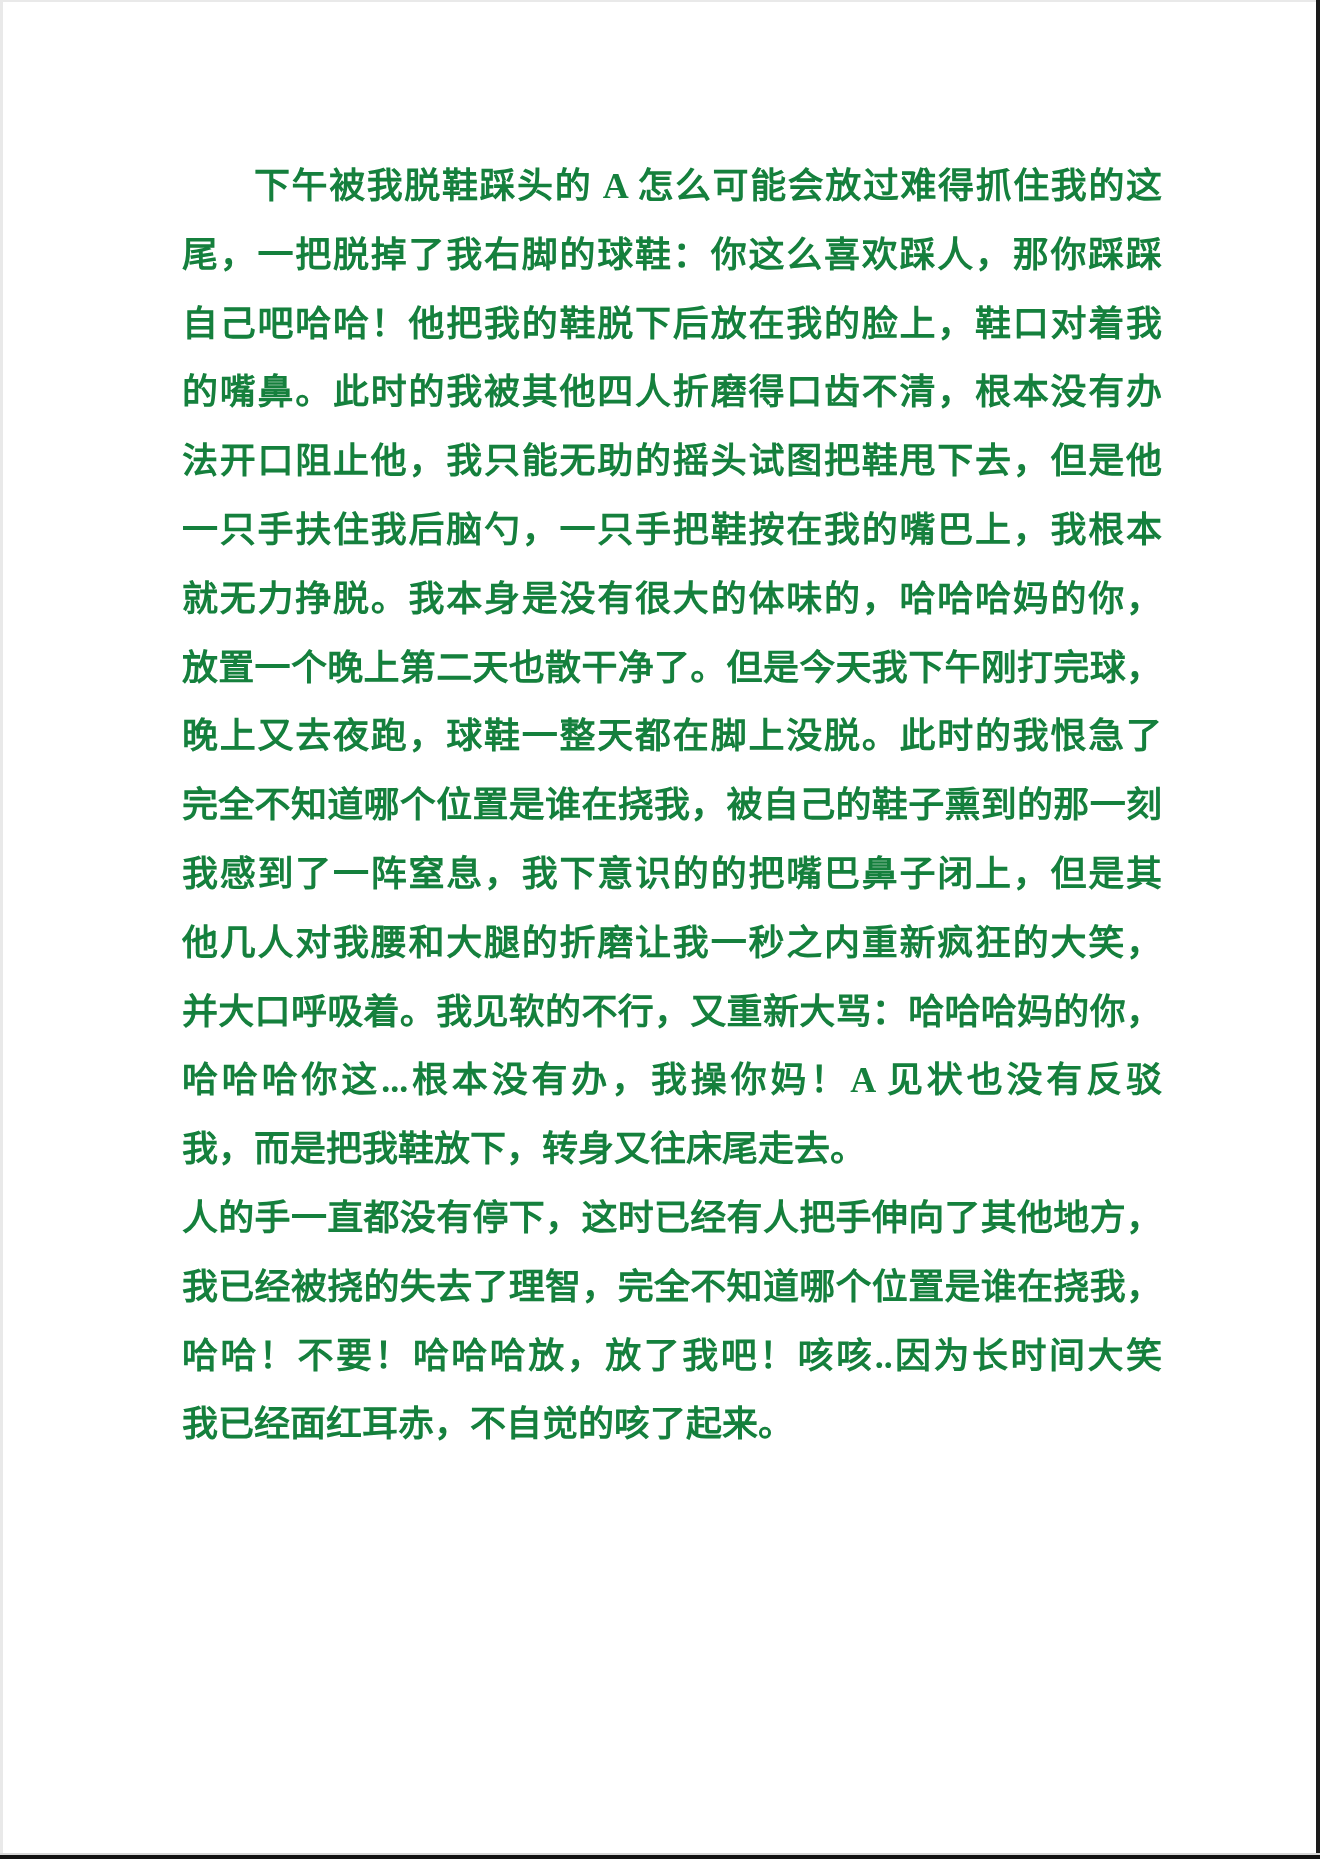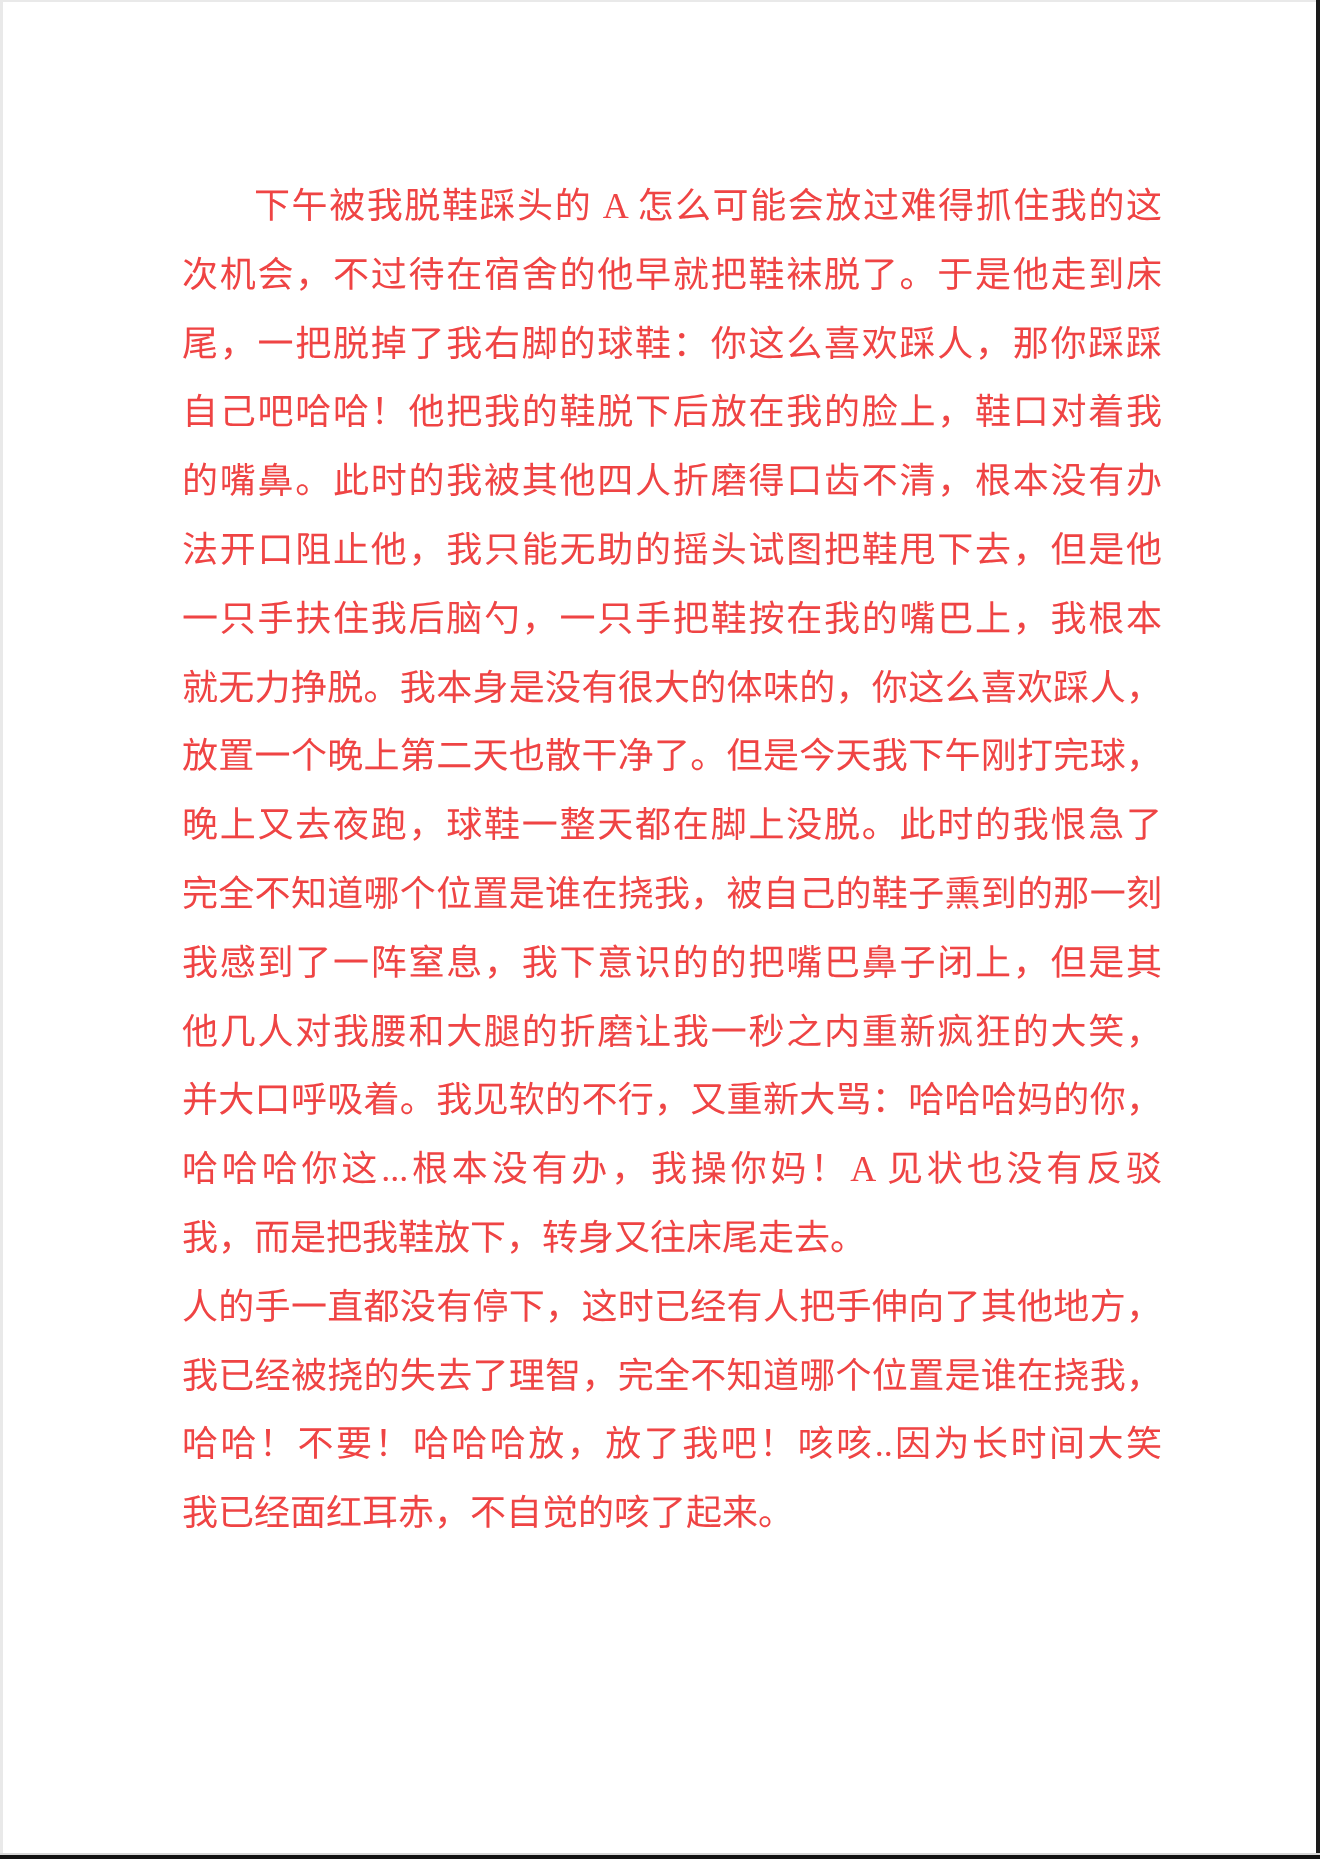--- a/index.html
+++ b/index.html
@@ -23,49 +23,49 @@
   .edge { position: absolute; }
   .edge-top    { top: 0; left: 0; right: 0; height: 2px; background: #e9e9e9; }
   .edge-left   { top: 0; left: 0; bottom: 0; width: 3px; background: #e9e9e9; }
   .edge-right  { top: 0; right: 0; bottom: 0; width: 4px; background: #1b1b1b; }
   .edge-bottom-shade { left: 0; right: 0; bottom: 4px; height: 2px; background: #d8d8d8; }
   .edge-bottom { left: 0; right: 0; bottom: 0; height: 4px; background: #121212; }
 
   .text-content {
     position: absolute;
     left: 182px;
-    top: 172px;
+    top: 152px;
     width: 980px;
     font-size: 36px;
     line-height: 68.8px;
-    color: #ef4444;
+    color: #15803d;
     letter-spacing: 0;
+    font-weight: bold;
   }
   .line {
     text-align: justify;
     text-align-last: justify;
     text-justify: inter-character;
     white-space: nowrap;
   }
   .line.first { text-indent: 72px; }
   .line.last  { text-align-last: left; white-space: normal; }
 </style>
 </head>
 <body>
 
 <div class="page">
   <div class="text-content" id="doc-body">
       <div class="line first">下午被我脱鞋踩头的 A 怎么可能会放过难得抓住我的这</div>
-      <div class="line">次机会，不过待在宿舍的他早就把鞋袜脱了。于是他走到床</div>
       <div class="line">尾，一把脱掉了我右脚的球鞋：你这么喜欢踩人，那你踩踩</div>
       <div class="line">自己吧哈哈！他把我的鞋脱下后放在我的脸上，鞋口对着我</div>
       <div class="line">的嘴鼻。此时的我被其他四人折磨得口齿不清，根本没有办</div>
       <div class="line">法开口阻止他，我只能无助的摇头试图把鞋甩下去，但是他</div>
       <div class="line">一只手扶住我后脑勺，一只手把鞋按在我的嘴巴上，我根本</div>
-      <div class="line">就无力挣脱。我本身是没有很大的体味的，你这么喜欢踩人，</div>
+      <div class="line">就无力挣脱。我本身是没有很大的体味的，哈哈哈妈的你，</div>
       <div class="line">放置一个晚上第二天也散干净了。但是今天我下午刚打完球，</div>
       <div class="line">晚上又去夜跑，球鞋一整天都在脚上没脱。此时的我恨急了</div>
       <div class="line">完全不知道哪个位置是谁在挠我，被自己的鞋子熏到的那一刻</div>
       <div class="line">我感到了一阵窒息，我下意识的的把嘴巴鼻子闭上，但是其</div>
       <div class="line">他几人对我腰和大腿的折磨让我一秒之内重新疯狂的大笑，</div>
       <div class="line">并大口呼吸着。我见软的不行，又重新大骂：哈哈哈妈的你，</div>
       <div class="line">哈哈哈你这...根本没有办，我操你妈！A 见状也没有反驳</div>
       <div class="line last">我，而是把我鞋放下，转身又往床尾走去。</div>
       <div class="line">人的手一直都没有停下，这时已经有人把手伸向了其他地方，</div>
       <div class="line">我已经被挠的失去了理智，完全不知道哪个位置是谁在挠我，</div>

